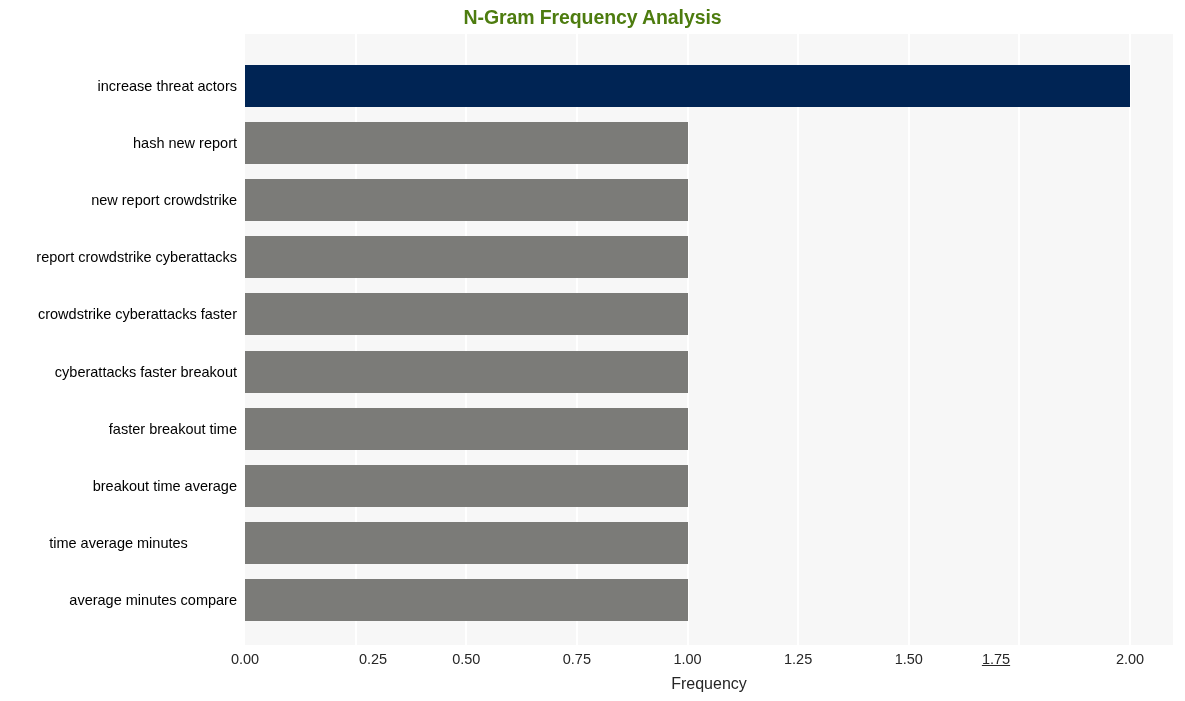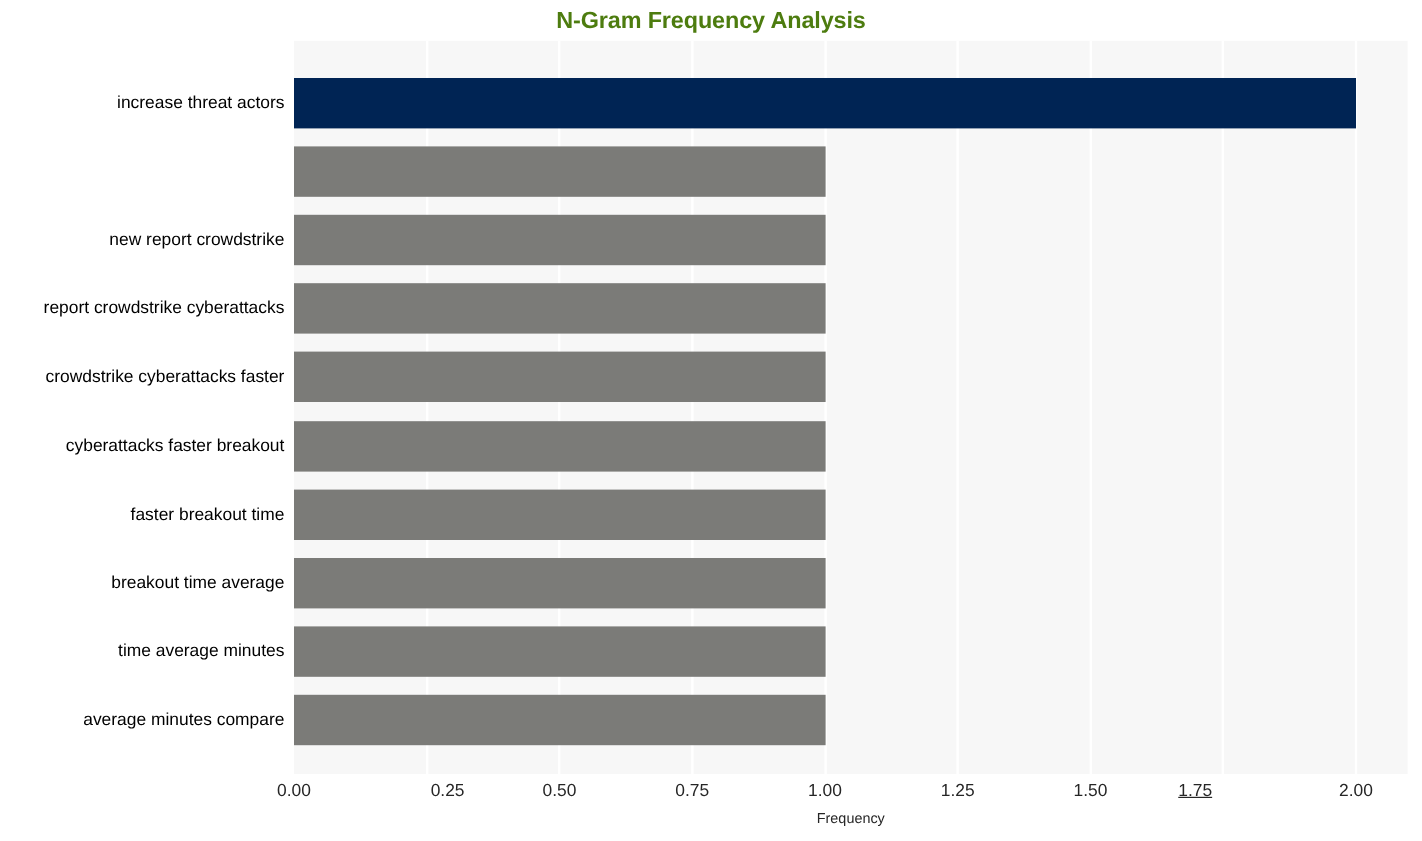--- a/index.html
+++ b/index.html
@@ -100,21 +100,21 @@
     transform: translateX(-50%);
     white-space: nowrap;
   }
 
   #x-axis-title {
     position: absolute;
     left: 245px;
     top: 675px;
     width: 928px;
     text-align: center;
-    font-size: 12px;
+    font-size: 16px;
     color: #262626;
   }
 </style>
 </head>
 <body>
 
 <div id="figure">
 
   <div id="chart-title">N-Gram Frequency Analysis</div>
 
@@ -138,27 +138,28 @@
         <div class="bar" title="cyberattacks faster breakout: 1" style="top: 316.5px; width: 442.5px; background: rgb(123, 123, 120);"></div>
         <div class="bar" title="faster breakout time: 1" style="top: 373.6px; width: 442.5px; background: rgb(123, 123, 120);"></div>
         <div class="bar" title="breakout time average: 1" style="top: 430.7px; width: 442.5px; background: rgb(123, 123, 120);"></div>
         <div class="bar" title="time average minutes: 1" style="top: 487.8px; width: 442.5px; background: rgb(123, 123, 120);"></div>
         <div class="bar" title="average minutes compare: 1" style="top: 544.9px; width: 442.5px; background: rgb(123, 123, 120);"></div>
       </div>
   </div>
 
   <div id="y-axis-labels">
       <div class="ytick-label" style="top: 52px;">increase threat actors</div>
+      <div class="ytick-label" style="top: 109.1px;">hash new report</div>
       <div class="ytick-label" style="top: 166.2px;">new report crowdstrike</div>
       <div class="ytick-label" style="top: 223.3px;">report crowdstrike cyberattacks</div>
       <div class="ytick-label" style="top: 280.4px;">crowdstrike cyberattacks faster</div>
       <div class="ytick-label" style="top: 337.5px; padding-left: 40px;">cyberattacks faster breakout</div>
       <div class="ytick-label" style="top: 394.6px;">faster breakout time</div>
       <div class="ytick-label" style="top: 451.7px;">breakout time average</div>
-      <div class="ytick-label" style="top: 508.8px;">time average minutes</div>
+      <div class="ytick-label" style="top: 508.8px; text-align: center;">time average minutes</div>
       <div class="ytick-label" style="top: 565.9px;">average minutes compare</div>
     </div>
 
   <div id="x-axis-labels">
       <div class="xtick-label" style="left: 0px;">0.00</div>
       <div class="xtick-label" style="left: 128px;">0.25</div>
       <div class="xtick-label" style="left: 221.25px;">0.50</div>
       <div class="xtick-label" style="left: 331.875px;">0.75</div>
       <div class="xtick-label" style="left: 442.5px;">1.00</div>
       <div class="xtick-label" style="left: 553.125px;">1.25</div>

